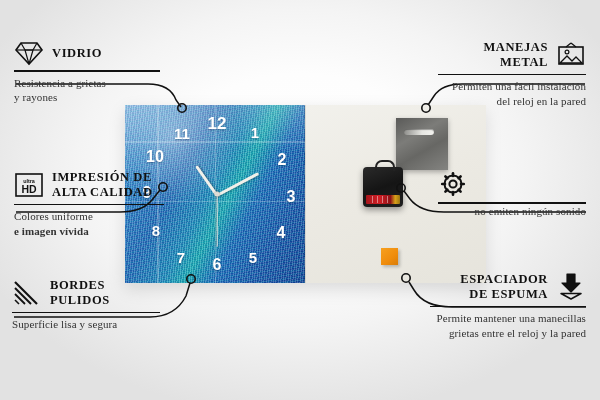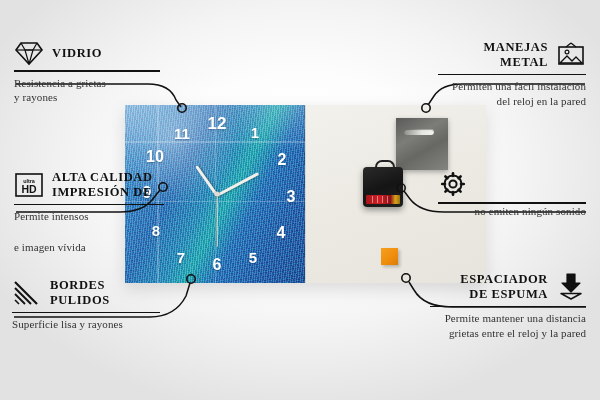--- a/index.html
+++ b/index.html
@@ -201,44 +201,44 @@
   </div>
 
   <div class="callout left" style="left:14px;top:170px;width:150px;">
     <div class="co-head">
       <svg class="icon" width="30" height="26" viewBox="0 0 30 26">
         <rect x="2" y="2" width="26" height="22" fill="none" stroke="#111" stroke-width="1.6"></rect>
         <text x="15" y="11" font-family="Liberation Sans, sans-serif" font-size="5.4" font-weight="700" text-anchor="middle" fill="#111">ultra</text>
         <text x="15" y="21" font-family="Liberation Sans, sans-serif" font-size="10.5" font-weight="700" text-anchor="middle" fill="#111">HD</text>
       </svg>
       <div>
+        <div class="co-title">IMPRESIÓN DE</div>
         <div class="co-title">ALTA CALIDAD</div>
-        <div class="co-title">IMPRESIÓN DE</div>
       </div>
     </div>
     <div class="co-rule" style="width:150px;"></div>
-    <div class="co-sub">Permite intensos</div>
-    <div class="co-sub" style="margin-top:16px;">e imagen vívida</div>
+    <div class="co-sub">Colores uniforme</div>
+    <div class="co-sub" style="margin-top:0;font-weight:bold;">e imagen vívida</div>
   </div>
 
   <div class="callout left" style="left:12px;top:278px;width:148px;">
     <div class="co-head">
       <svg class="icon" width="30" height="26" viewBox="0 0 30 26">
         <path d="M3 2 L25 24" stroke="#111" stroke-width="2.2" fill="none"></path>
         <path d="M3 8 L19 24" stroke="#111" stroke-width="2" fill="none"></path>
         <path d="M3 14 L13 24" stroke="#111" stroke-width="1.8" fill="none"></path>
         <path d="M3 20 L7 24" stroke="#111" stroke-width="1.6" fill="none"></path>
       </svg>
       <div>
         <div class="co-title">BORDES</div>
         <div class="co-title">PULIDOS</div>
       </div>
     </div>
     <div class="co-rule" style="width:148px;"></div>
-    <div class="co-sub">Superficie lisa y rayones</div>
+    <div class="co-sub">Superficie lisa y segura</div>
   </div>
 
   <div class="callout right" style="left:438px;top:40px;width:148px;">
     <div class="co-head">
       <div style="flex:1 1 auto;">
         <div class="co-title">MANEJAS</div>
         <div class="co-title">METAL</div>
       </div>
       <svg class="icon" width="30" height="26" viewBox="0 0 30 26">
         <path d="M15 1 L10 5 M15 1 L20 5" stroke="#111" stroke-width="1.3" fill="none"></path>
@@ -280,17 +280,17 @@
       <div style="flex:1 1 auto;">
         <div class="co-title">ESPACIADOR</div>
         <div class="co-title">DE ESPUMA</div>
       </div>
       <svg class="icon" width="30" height="28" viewBox="0 0 30 28">
         <path d="M11 1 H19 V10 H24 L15 19 L6 10 H11 Z" fill="#111" stroke="#111" stroke-width="1.2" stroke-linejoin="round"></path>
         <path d="M15 20.5 L25 20.5 L15 26 L5 20.5 Z" fill="none" stroke="#111" stroke-width="1.5" stroke-linejoin="round"></path>
       </svg>
     </div>
     <div class="co-rule" style="width:156px;"></div>
-    <div class="co-sub">Permite mantener una distancia</div>
+    <div class="co-sub">Permite mantener una manecillas</div>
     <div class="co-sub" style="margin-top:0;">grietas entre el reloj y la pared</div>
   </div>
 
 </div>
 
 </body></html>

